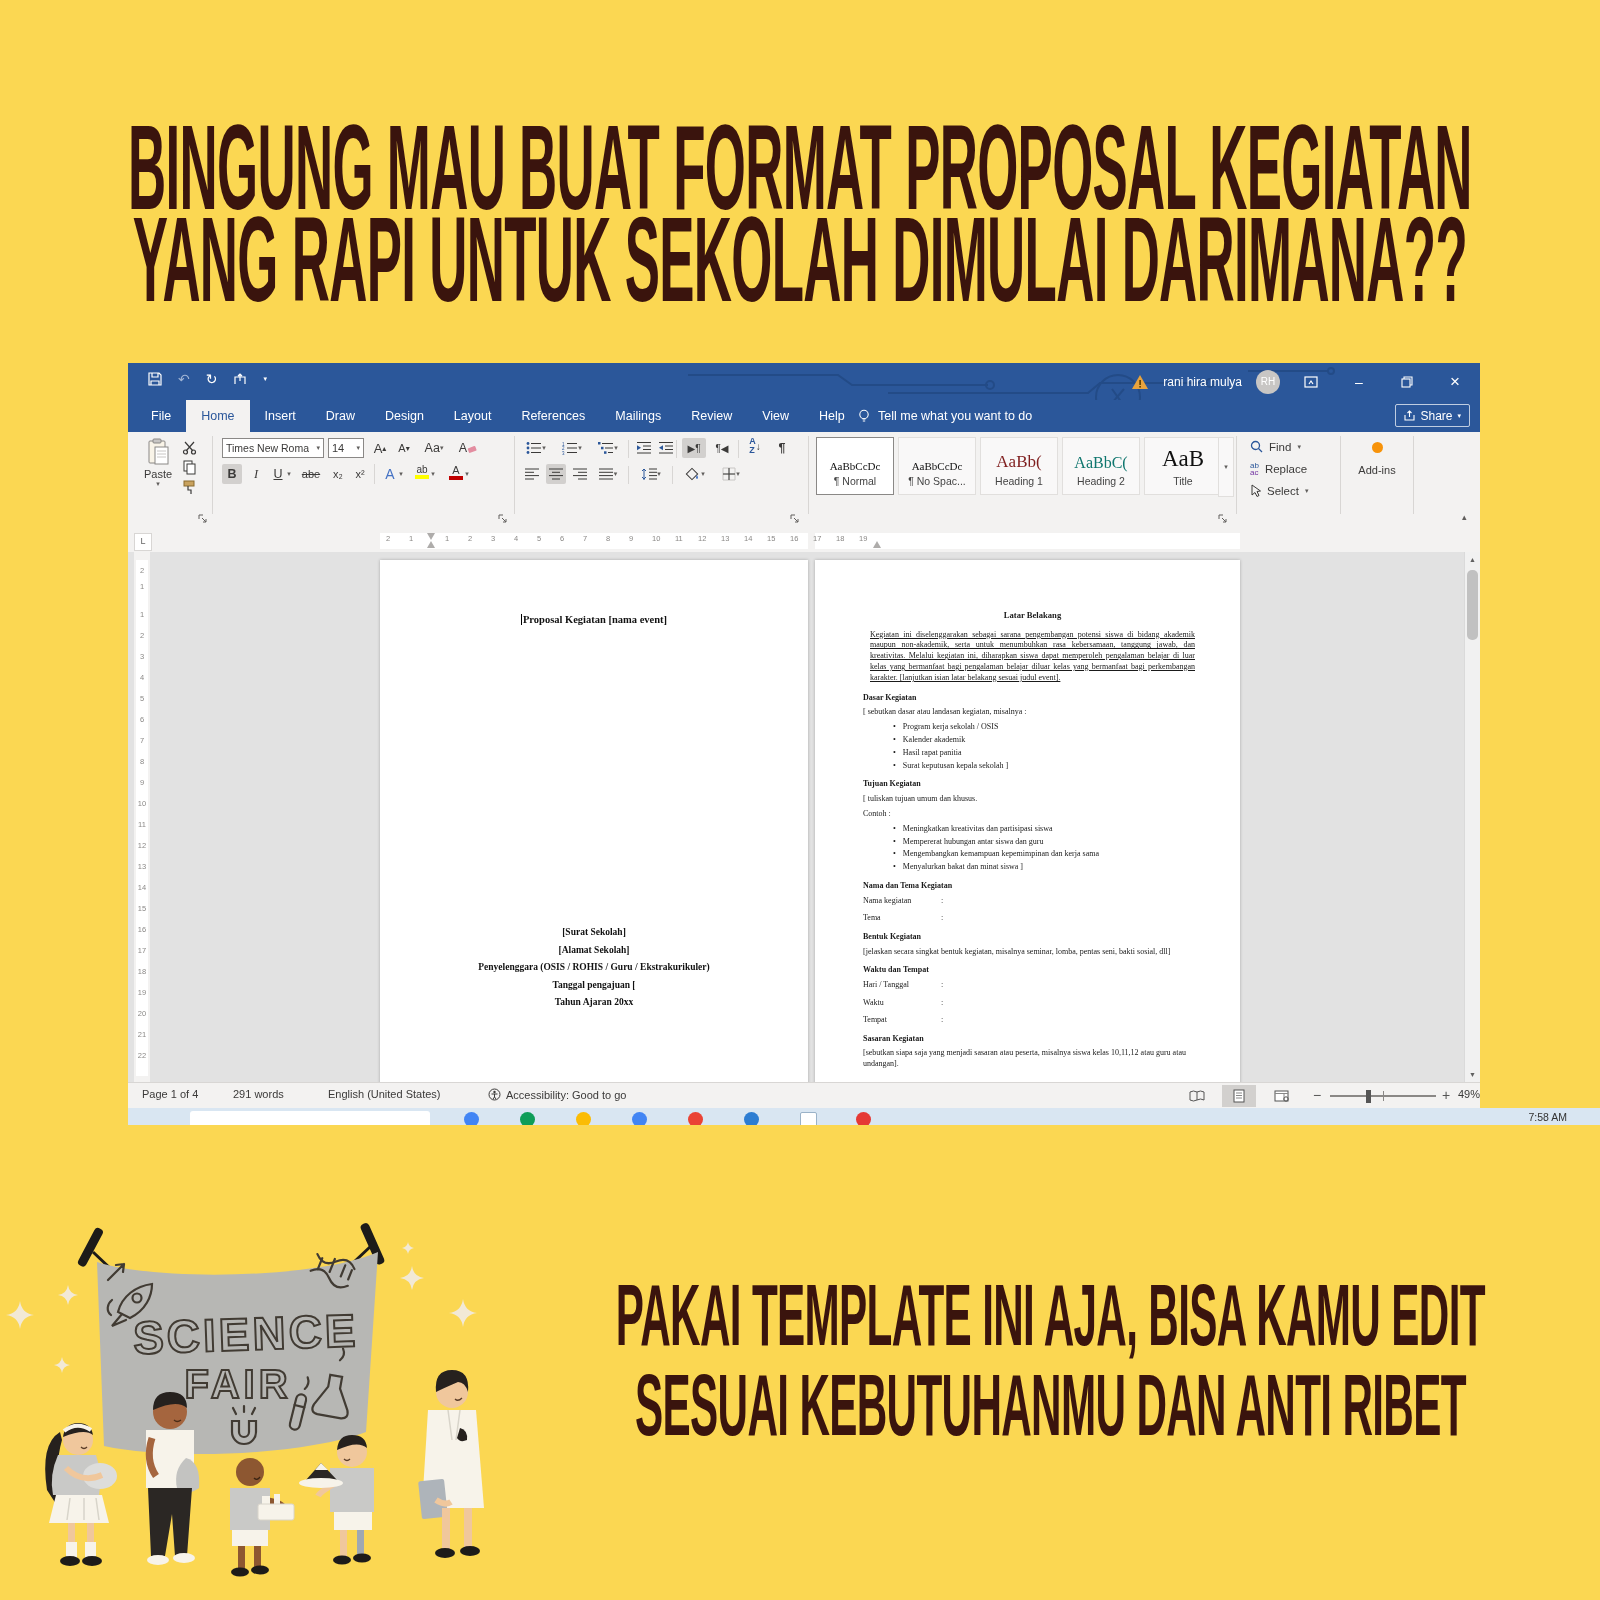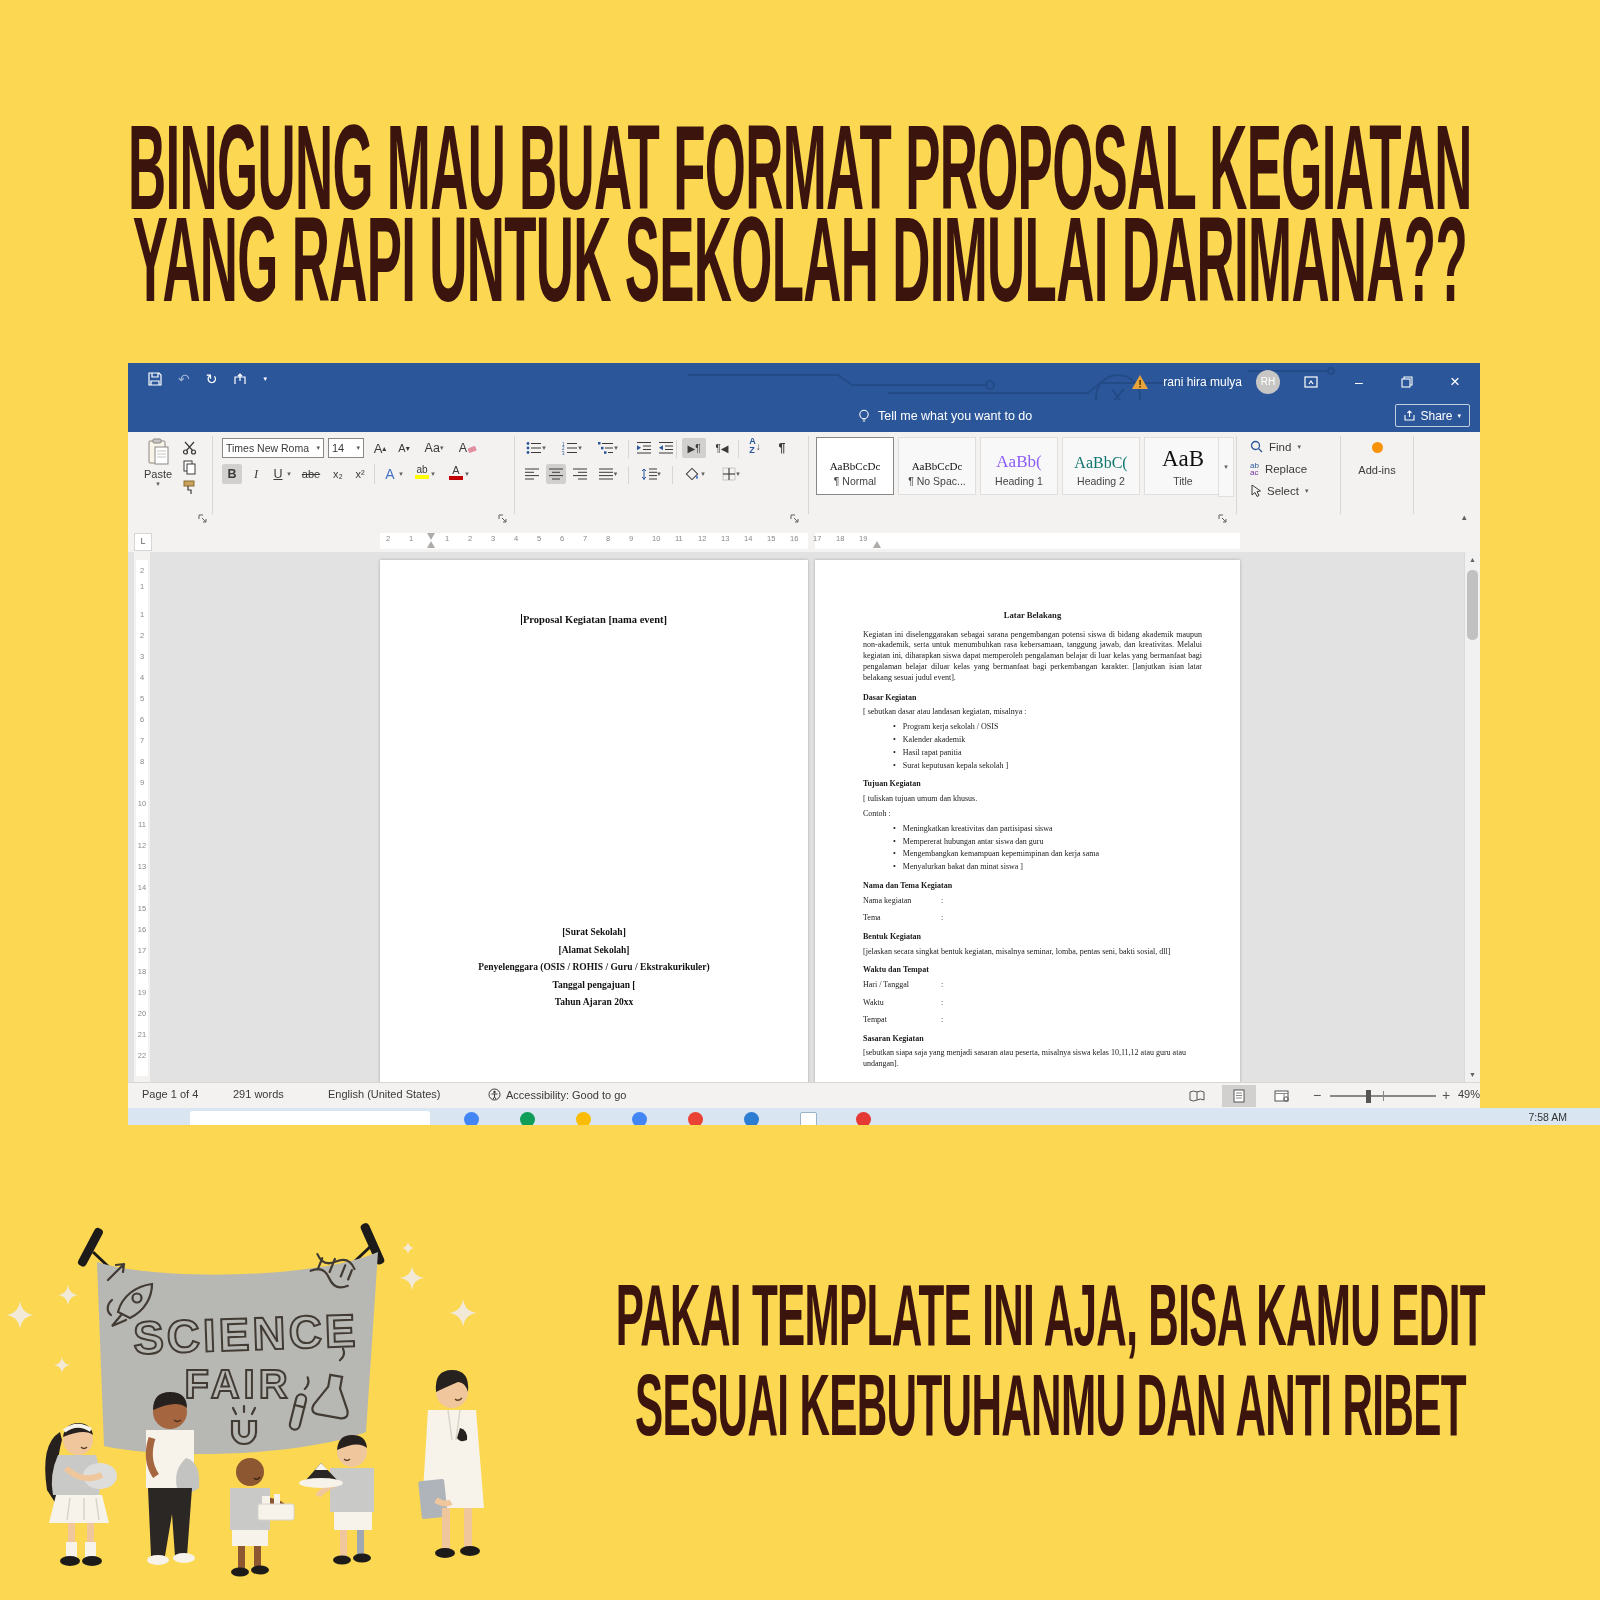--- a/index.html
+++ b/index.html
@@ -67,21 +67,21 @@
   .page{position:absolute;top:8px;background:#fff;box-shadow:0 0 3px rgba(0,0,0,.25);height:610px;}
   #page1{left:252px;width:428px;} #page2{left:687px;width:425px;}
   .p1-title{position:absolute;top:54px;width:100%;text-align:center;font-family:"Liberation Serif",serif;
             font-weight:bold;font-size:10.5px;color:#111;}
   .caretbar{display:inline-block;width:1px;height:11px;background:#000;vertical-align:-2px;margin-right:1px;}
   .p1-foot{position:absolute;top:364px;width:100%;text-align:center;font-family:"Liberation Serif",serif;
            font-weight:bold;font-size:9.5px;line-height:17.5px;color:#111;}
   .p2{position:absolute;left:48px;right:38px;top:50px;font-family:"Liberation Serif",serif;font-size:8px;
       line-height:1.35;color:#1a1a1a;}
   .b-title{text-align:center;font-weight:bold;font-size:8.6px;margin:0 0 8px;}
-  .b-para{text-align:justify;margin:0 0 9px;}
+  .b-para{text-align:justify;margin:0 7px 9px;text-decoration:underline;}
   .b-head{font-weight:bold;margin:8px 0 4px;}
   .b-text{margin:0 0 4px;}
   ul.b-bullets{margin:2px 0 5px;padding-left:30px;}
   ul.b-bullets li{list-style:none;margin:0 0 2px;}
   ul.b-bullets .dot{margin-right:7px;}
   .b-field{margin:0 0 6.5px;}
   .b-field .fl{display:inline-block;width:78px;}
   .scrollbar{position:absolute;right:0;top:0;width:15px;height:530px;background:#F1F1F1;border-left:1px solid #DADADA;}
   .sb-arrow{position:absolute;left:0;width:15px;height:15px;font-size:7px;color:#606060;text-align:center;line-height:15px;}
   .sb-thumb{position:absolute;left:2px;top:18px;width:11px;height:70px;background:#C1C1C1;border-radius:5px;}
@@ -158,20 +158,33 @@
         <svg width="12" height="12" viewBox="0 0 12 12">
             <rect x="1" y="3" width="8" height="8" fill="none" stroke="#fff" stroke-width="1.1"></rect>
             <path d="M3,3 V1 h8 v8 h-2" fill="none" stroke="#fff" stroke-width="1.1"></path>
           </svg>
       </span>
       <span class="winbtn" style="font-size:17px;">×</span>
     </div>
   </div>
 
   <div class="menubar">
+    <div class="tabs">
+        <div class="tab">File</div>
+        <div class="tab active">Home</div>
+        <div class="tab">Insert</div>
+        <div class="tab">Draw</div>
+        <div class="tab">Design</div>
+        <div class="tab">Layout</div>
+        <div class="tab">References</div>
+        <div class="tab">Mailings</div>
+        <div class="tab">Review</div>
+        <div class="tab">View</div>
+        <div class="tab">Help</div>
+      </div>
     <div class="tellme">
       <svg width="12" height="15" viewBox="0 0 12 15">
           <circle cx="6" cy="5.5" r="4.2" fill="none" stroke="#fff" stroke-width="1.1"></circle>
           <path d="M4.5,10 h3 M4.8,12 h2.4" stroke="#fff" stroke-width="1.1"></path>
         </svg>
       <span>Tell me what you want to do</span>
     </div>
     <div class="share">
       <svg width="11" height="11" viewBox="0 0 11 11">
           <path d="M1,5 v5 h9 v-5 M5.5,7 V1 M3.5,3 l2,-2 2,2" fill="none" stroke="#fff" stroke-width="1.1"></path>
@@ -397,21 +410,21 @@
         <div id="stylecards">
           <div class="stylecard sel" style="left: 0px;">
             <div class="prev" style="color: rgb(17, 17, 17); font-size: 11px;">AaBbCcDc</div>
             <div class="lab">¶ Normal</div>
           </div>
           <div class="stylecard" style="left: 82px;">
             <div class="prev" style="color: rgb(17, 17, 17); font-size: 11px;">AaBbCcDc</div>
             <div class="lab">¶ No Spac...</div>
           </div>
           <div class="stylecard" style="left: 164px;">
-            <div class="prev" style="color: #8b5cf6; font-size: 17px;">AaBb(</div>
+            <div class="prev" style="color: #7f1d1d; font-size: 17px;">AaBb(</div>
             <div class="lab">Heading 1</div>
           </div>
           <div class="stylecard" style="left: 246px;">
             <div class="prev" style="color: #0f766e; font-size: 16px;">AaBbC(</div>
             <div class="lab">Heading 2</div>
           </div>
           <div class="stylecard" style="left: 328px;">
             <div class="prev" style="color: rgb(17, 17, 17); font-size: 23px;">AaB</div>
             <div class="lab">Title</div>
           </div>

